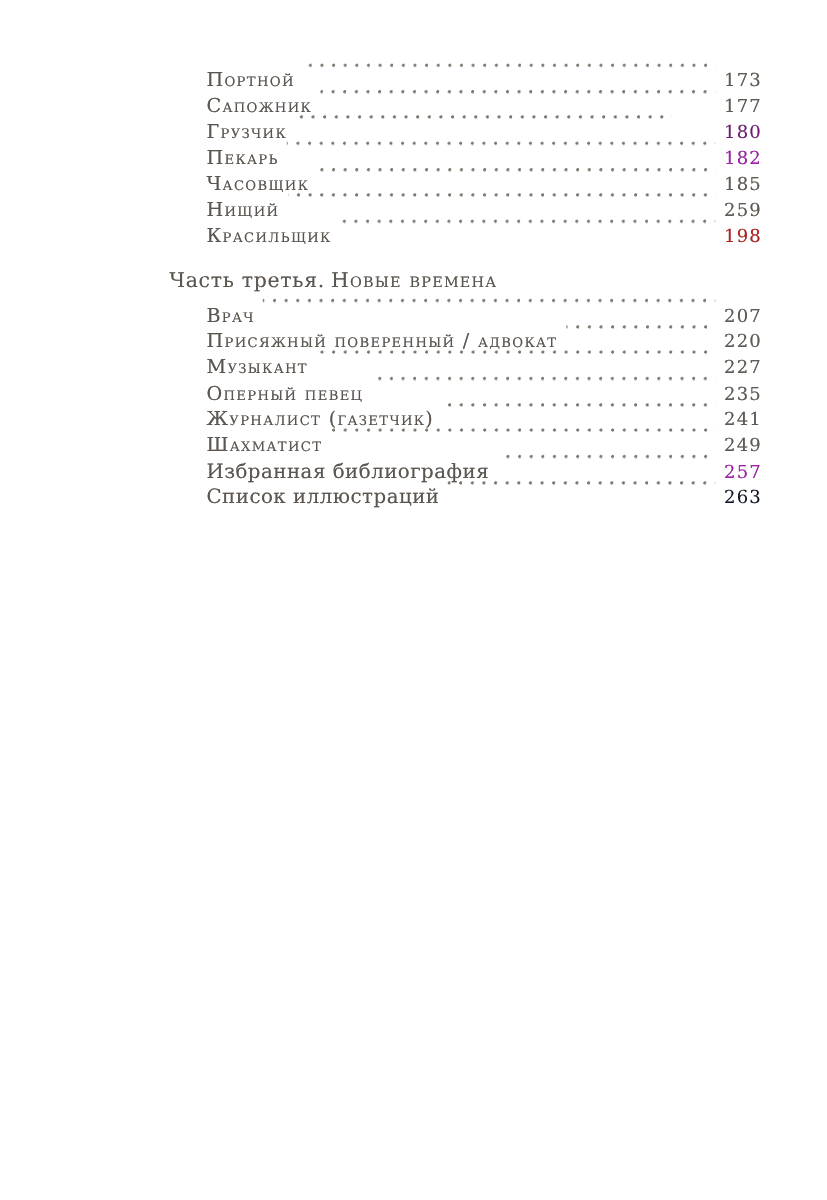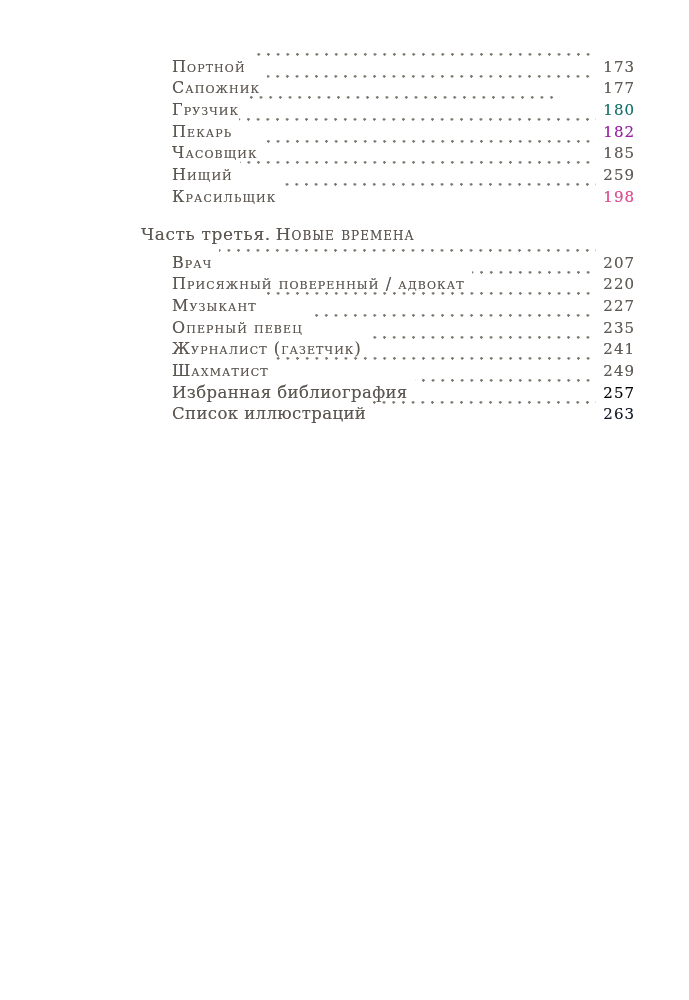--- a/index.html
+++ b/index.html
@@ -98,41 +98,41 @@
           <span class="pg" style="color: rgb(95, 90, 83);">173</span>
         </div>
         <div class="row">
           <span class="title">Сапожник</span>
           <span class="leader"></span>
           <span class="pg" style="color: rgb(95, 90, 83);">177</span>
         </div>
         <div class="row">
           <span class="title">Грузчик</span>
           <span class="leader"></span>
-          <span class="pg" style="color: #0f766e; margin-left: 36px;">180</span>
+          <span class="pg" style="color: #701a75; margin-left: 36px;">180</span>
         </div>
         <div class="row">
           <span class="title">Пекарь</span>
           <span class="leader"></span>
           <span class="pg" style="color: #a21caf;">182</span>
         </div>
         <div class="row">
           <span class="title">Часовщик</span>
           <span class="leader"></span>
           <span class="pg" style="color: rgb(95, 90, 83);">185</span>
         </div>
         <div class="row">
           <span class="title">Нищий</span>
           <span class="leader"></span>
           <span class="pg" style="color: rgb(95, 90, 83);">259</span>
         </div>
         <div class="row">
           <span class="title">Красильщик</span>
           <span class="leader"></span>
-          <span class="pg" style="color: #ec4899;">198</span>
+          <span class="pg" style="color: #b91c1c;">198</span>
         </div>
       </div>
     </div>
 
     <div class="section">
       <div class="section-heading">
         <span class="plain-part">Часть третья.</span><span class="caps-part">Новые времена</span>
       </div>
       <div class="entries">
         <div class="row">
@@ -166,21 +166,21 @@
           <span class="pg" style="color: rgb(95, 90, 83);">249</span>
         </div>
       </div>
     </div>
 
     <div class="section">
       <div class="entries">
         <div class="row">
           <span class="title plain">Избранная библиография</span>
           <span class="leader"></span>
-          <span class="pg" style="color: #000000;">257</span>
+          <span class="pg" style="color: #a21caf;">257</span>
         </div>
         <div class="row">
           <span class="title plain">Список иллюстраций</span>
           <span class="leader"></span>
           <span class="pg" style="color: #0f172a;">263</span>
         </div>
       </div>
     </div>
 
   </div>

